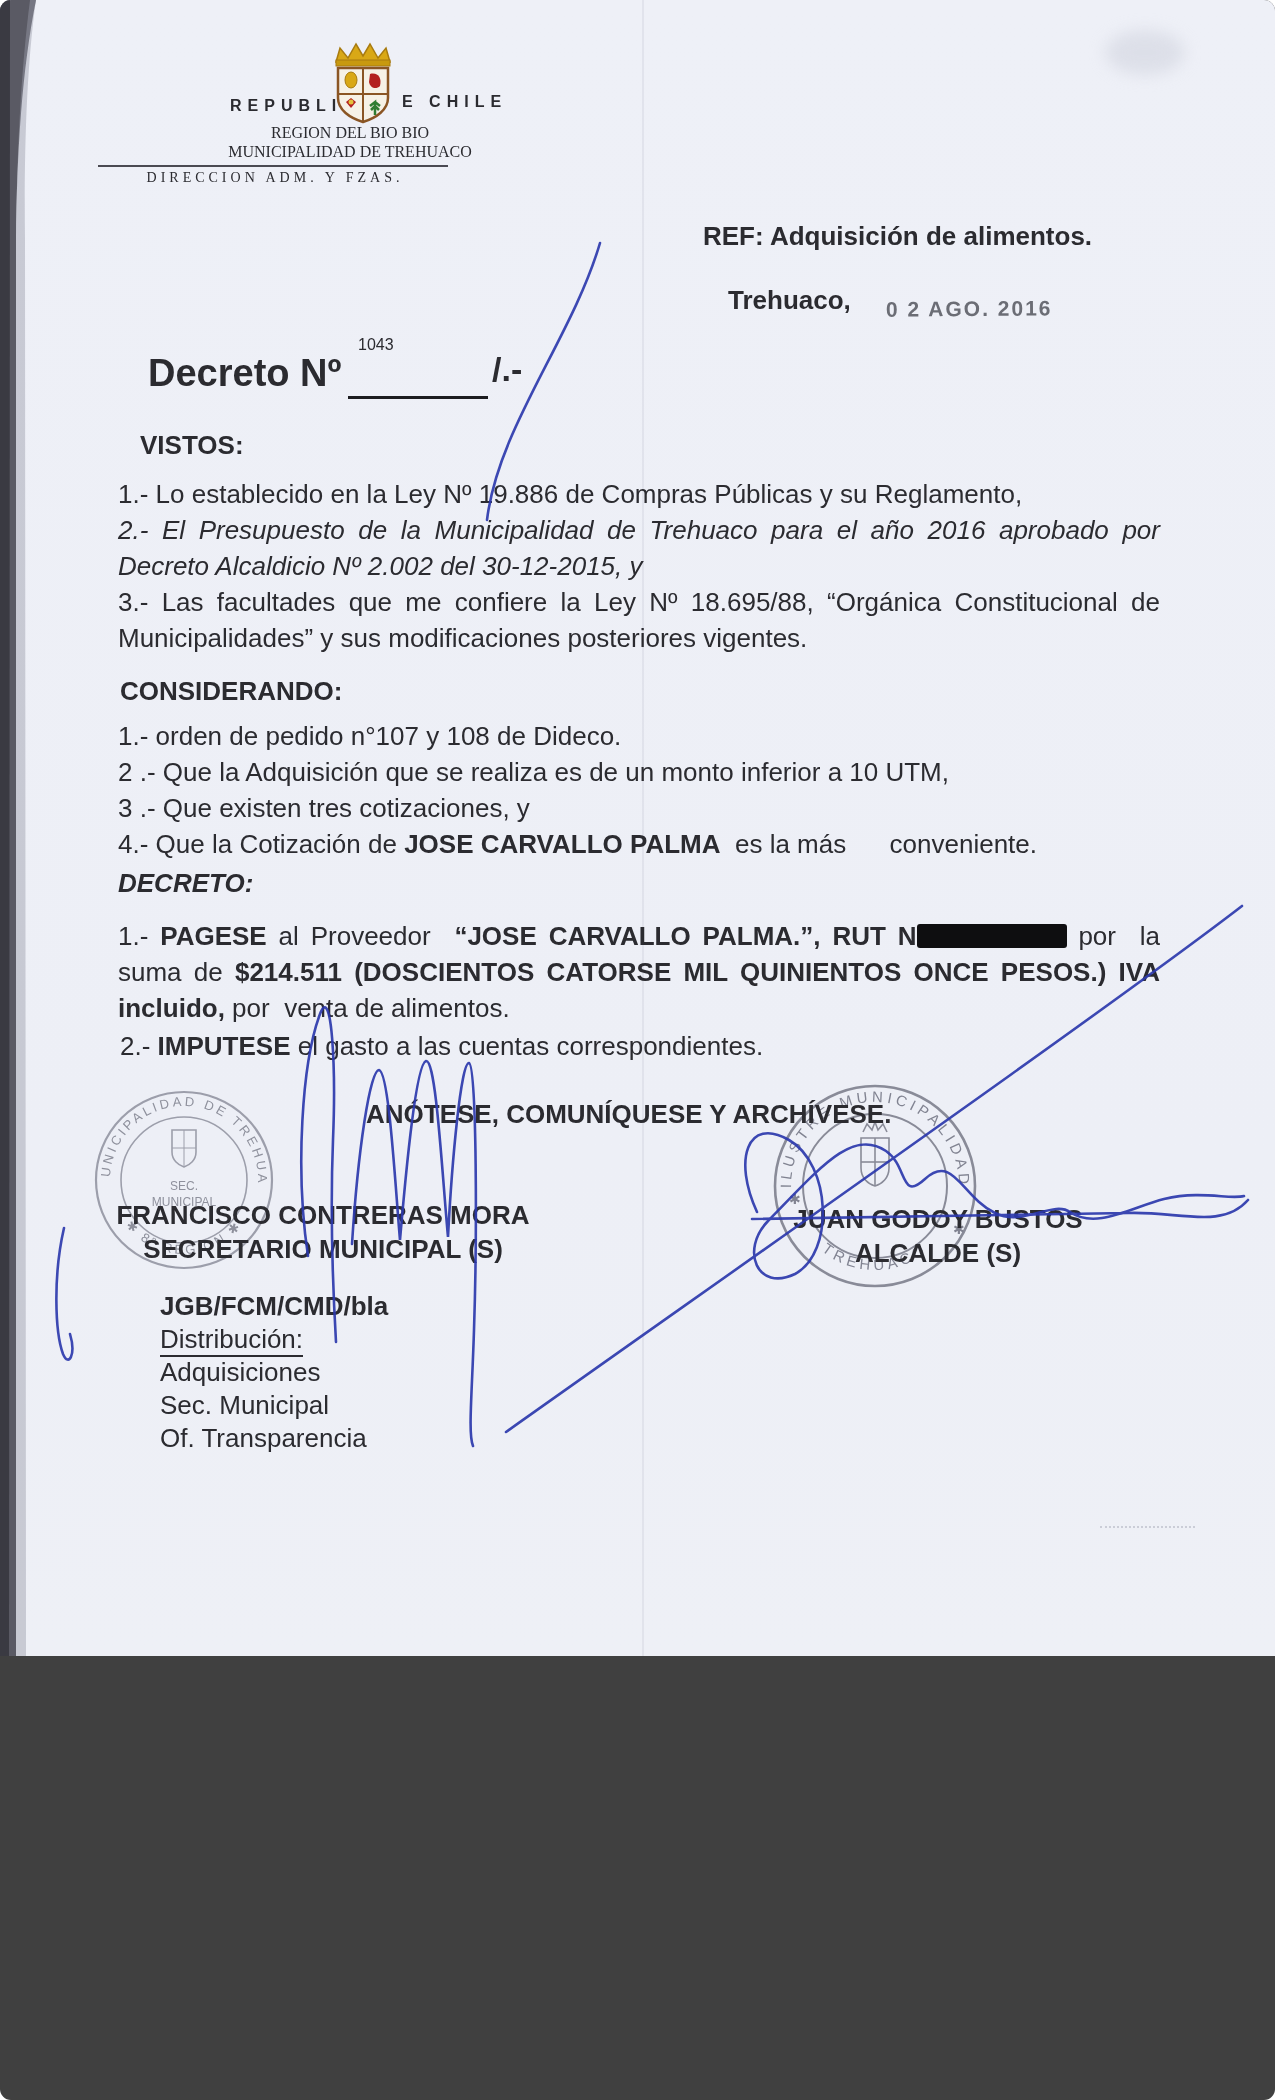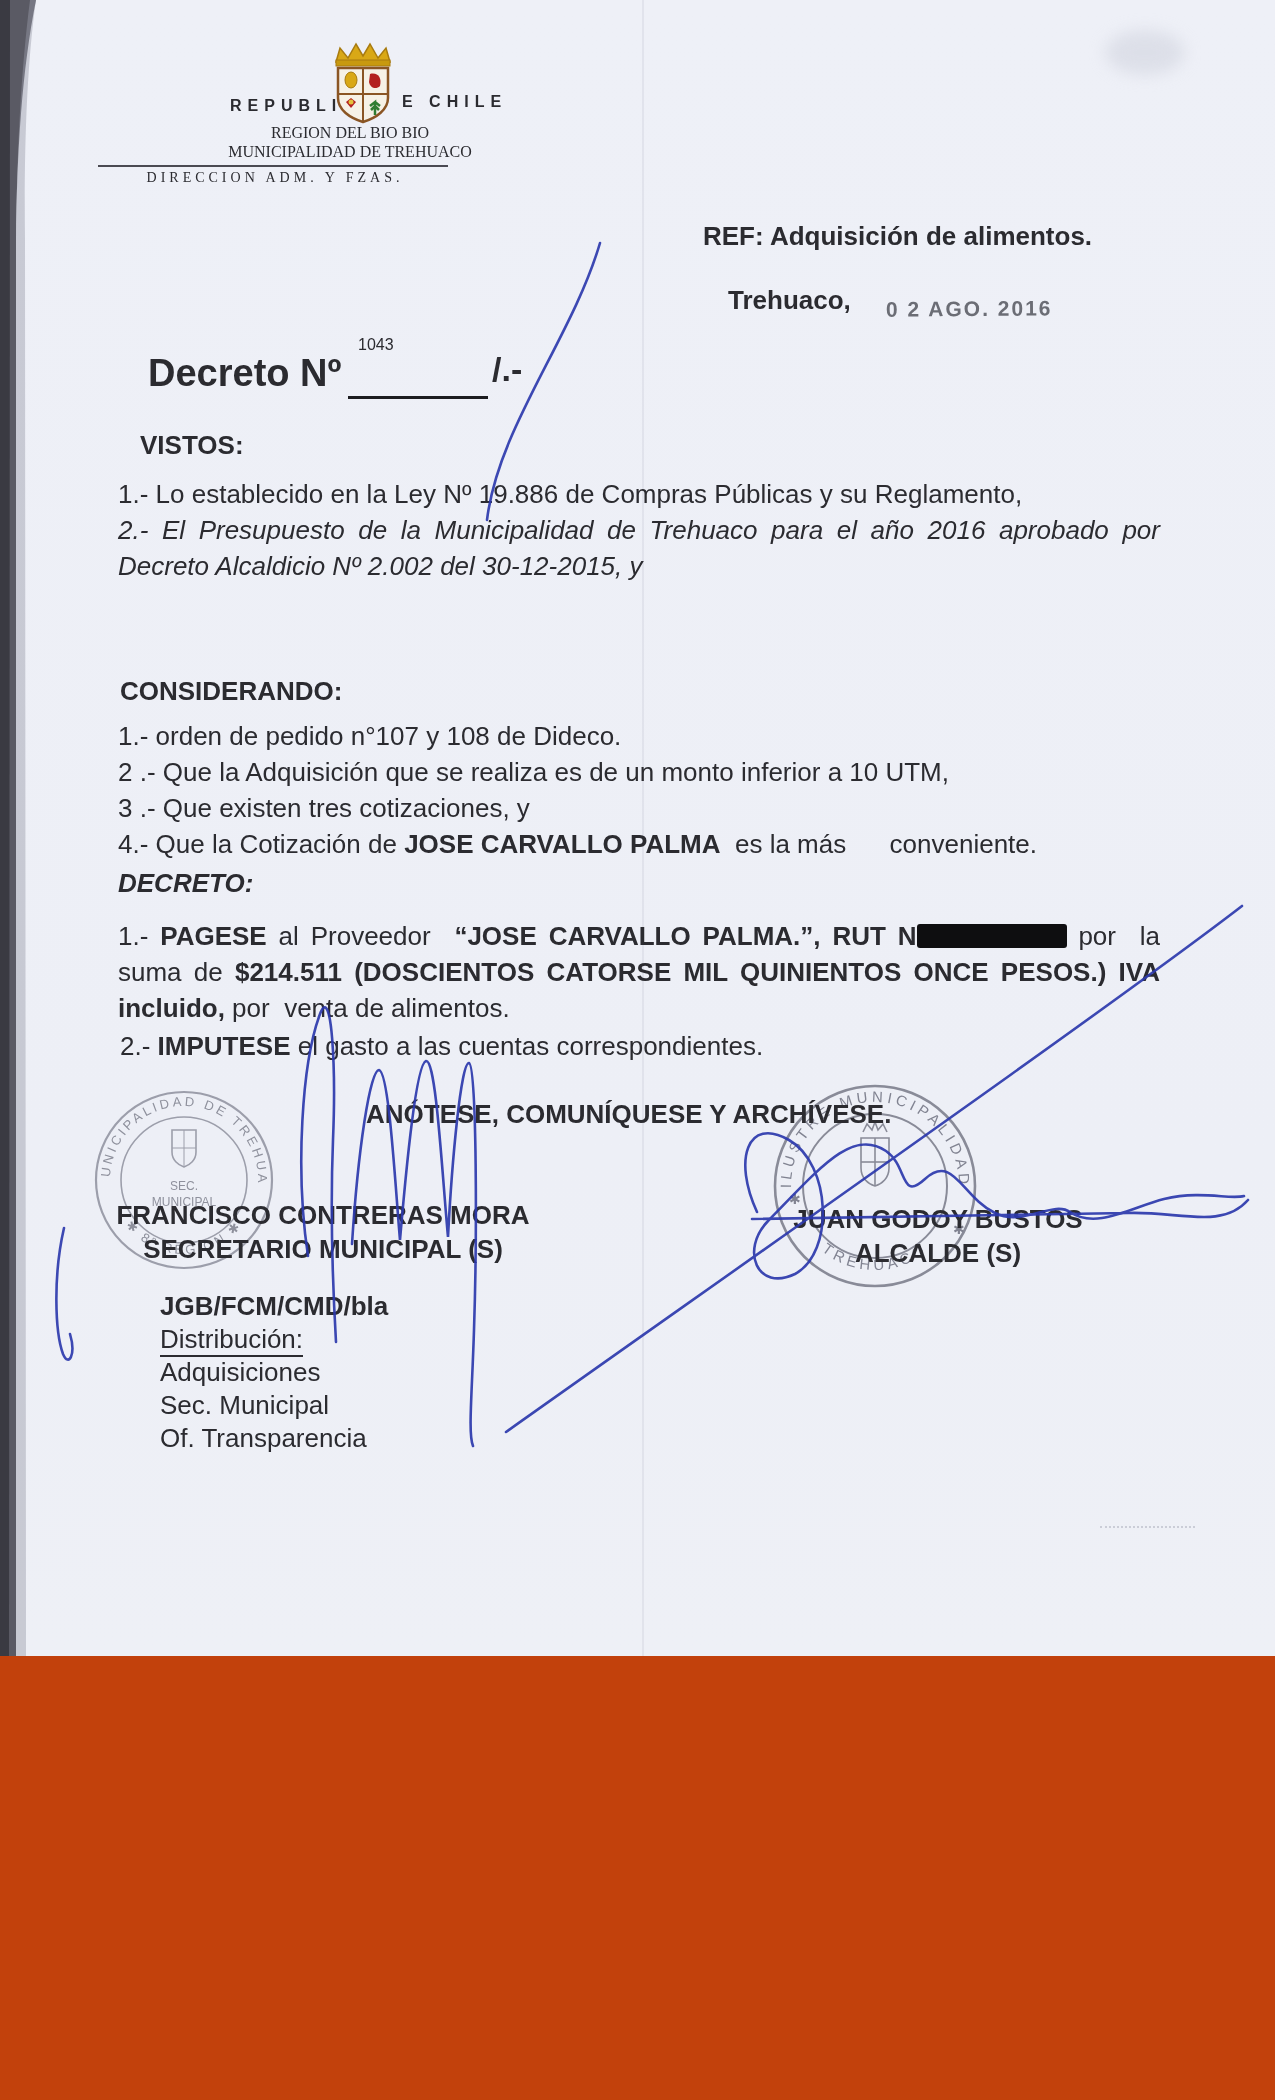--- a/index.html
+++ b/index.html
@@ -1,17 +1,17 @@
 <!DOCTYPE html>
 <html><head>
 <meta charset="utf-8">
 <style>
   html,body{margin:0;padding:0;background:#ffffff;}
-  #canvas{position:relative;width:1275px;height:2100px;background:#c2410c;overflow:hidden;
-          font-family:"Liberation Sans",sans-serif;color:#2b2b30;}
+  #canvas{position:relative;width:1275px;height:2100px;background:#404040;overflow:hidden;
+          font-family:"Liberation Sans",sans-serif;color:#2b2b30;border-radius:11px;}
   #paper{position:absolute;left:0;top:0;width:1275px;height:1656px;
          background:linear-gradient(180deg,#eef0f7 0%,#edeff6 70%,#eef0f6 100%);}
   .abs{position:absolute;}
   .b{font-weight:bold;}
   .body-text{font-size:26px;line-height:36px;color:#2b2b30;}
   .just{text-align:justify;}
   .prewrap{white-space:pre-wrap;}
   .serif{font-family:"Liberation Serif",serif;}
   .center{text-align:center;}
   .heading{font-size:26px;font-weight:bold;}
@@ -73,20 +73,21 @@
 
     <div class="abs z2 b" style="left:148px;top:352px;font-size:38px;">Decreto Nº</div>
     <div class="abs z2" style="left:348px;top:396px;width:140px;height:0;border-top:3px solid #1c1c20;"></div>
     <span class="abs" style="left:358px;top:336px;z-index:7;">1043</span>
     <div class="abs z2 b" style="left:492px;top:350px;font-size:34px;">/.-</div>
 
     <div class="abs z2 heading" style="left:140px;top:430px;text-align:center;">VISTOS:</div>
     <div class="abs z2 body-text just" style="left:118px;top:476px;width:1042px;">
       <p style="margin:0;">1.- Lo establecido en la Ley Nº 19.886 de Compras Públicas y su Reglamento,</p>
       <p style="margin:0;font-style:italic;">2.- El Presupuesto de la Municipalidad de Trehuaco para el año 2016 aprobado por Decreto Alcaldicio Nº 2.002 del 30-12-2015, y</p>
+      <p style="margin:0;">3.- Las facultades que me confiere la Ley Nº 18.695/88, “Orgánica Constitucional de Municipalidades” y sus modificaciones posteriores vigentes.</p>
     </div>
 
     <div class="abs z2 heading" style="left:120px;top:676px;">CONSIDERANDO:</div>
     <div class="abs z2 body-text" style="left:118px;top:718px;width:1042px;">
       <div>1.- orden de pedido n°107 y 108 de Dideco.</div>
       <div>2 .- Que la Adquisición que se realiza es de un monto inferior a 10 UTM,</div>
       <div>3 .- Que existen tres cotizaciones, y</div>
       <div class="prewrap"><span>4.- Que la Cotización de </span><span class="b">JOSE CARVALLO PALMA</span><span>  es la más      conveniente.</span></div>
     </div>
 

